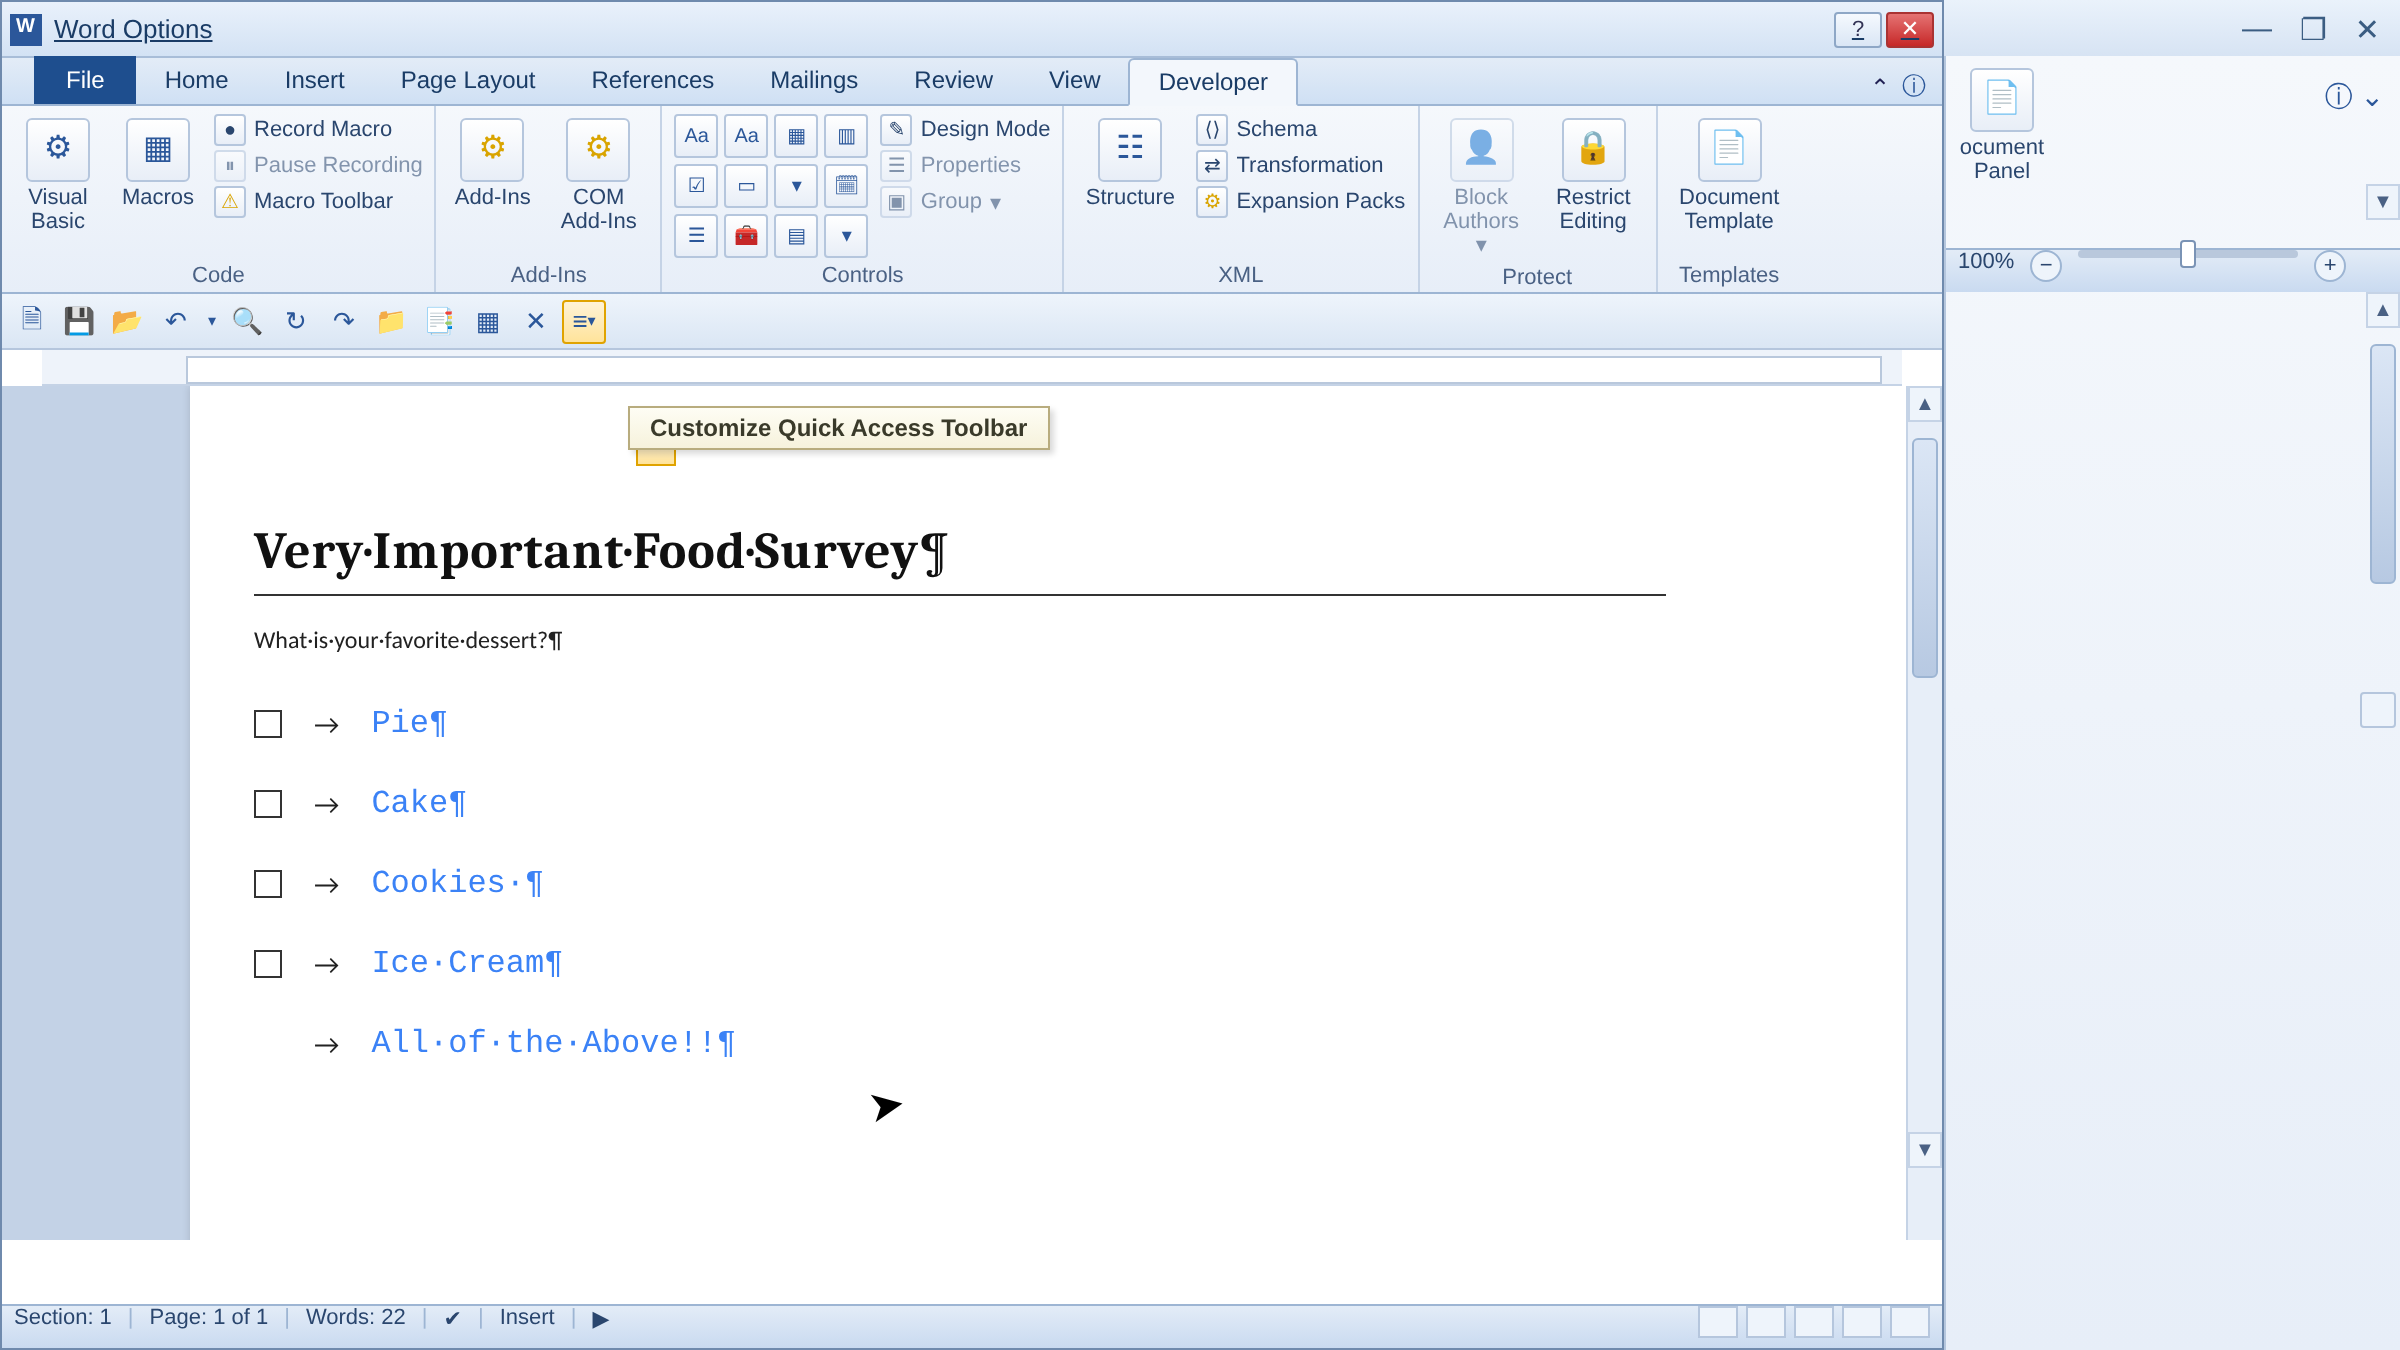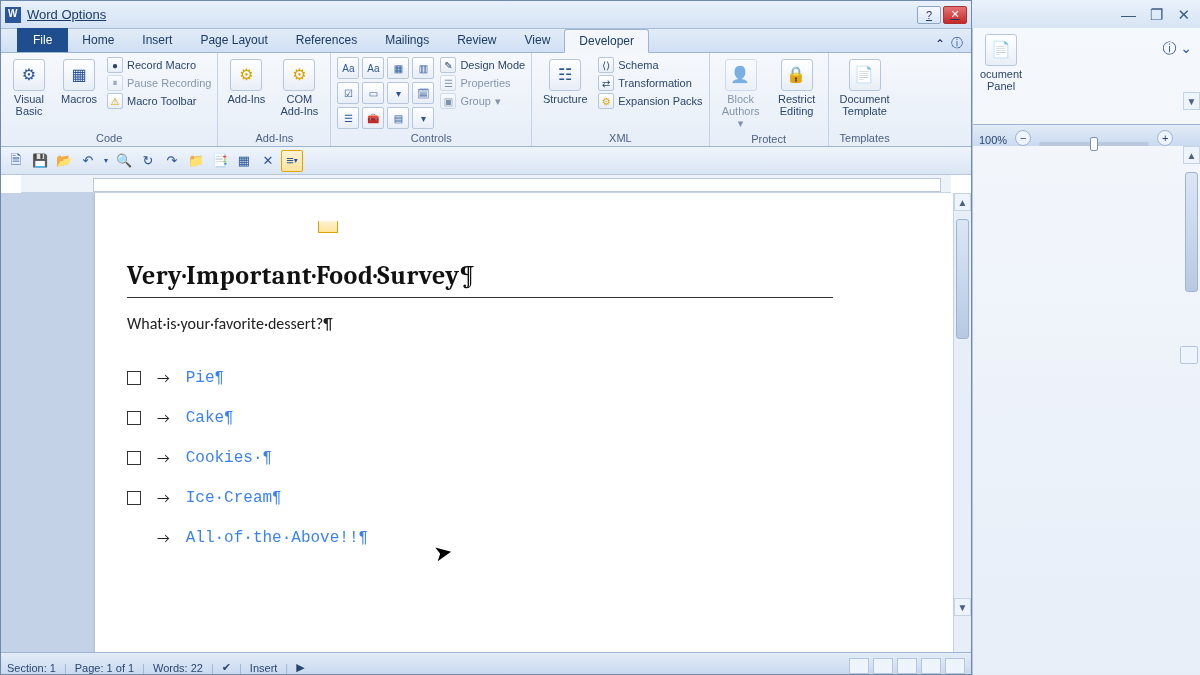--- a/index.html
+++ b/index.html
@@ -129,29 +129,29 @@
   }
   .scroll-v .thumb{position:absolute;left:2px;right:2px;top:26px;height:120px;background:linear-gradient(#dbe6f5,#b7c9e2);border:1px solid #9db5d3;border-radius:3px;}
   .scroll-v .arr{position:absolute;left:0;right:0;height:18px;display:flex;align-items:center;justify-content:center;color:#4a6184;background:#eef4fb;border:1px solid #c5d3e6;font-size:10px;}
   .scroll-v .arr.top{top:0;} .scroll-v .arr.bot{bottom:36px;}
   
   .doc-title{
     font-family:"Cambria", Georgia, serif; font-size:26px;font-weight:bold;color:#111;
     border-bottom:1.5px solid #333;padding-bottom:6px;margin-bottom:16px;
     letter-spacing:.5px;
   }
-  .doc-q{font-family:"Calibri",sans-serif;font-size:16px;color:#222;margin-bottom:36px;}
+  .doc-q{font-family:"Calibri",sans-serif;font-size:12px;color:#222;margin-bottom:25px;}
   .opt{display:flex;align-items:center;gap:16px;font-family:"Calibri",sans-serif;font-size:16px;margin-bottom:22px;color:#222;}
   .cb{width:14px;height:14px;border:1.5px solid #333;display:inline-block;}
   .arrw{font-size:14px;}
   .pil{color:#3b82f6;font-family:Liberation Mono, monospace;}
   
   .statusbar{
     height:22px;background:linear-gradient(#e3ecf7,#c9daf0);border-top:1px solid #9db5d3;
-    display:flex;align-items:flex-end;font-size:11px;color:#2a466e;gap:8px;padding:0 6px;
+    display:flex;align-items:flex-start;font-size:11px;color:#2a466e;gap:8px;padding:0 6px;margin-top:32px;
   }
   .statusbar .sep{color:#9db5d3;}
   .status-right{margin-left:auto;display:flex;align-items:center;gap:4px;}
   .vbtn{width:20px;height:16px;border:1px solid #b5c6dd;background:#eef4fb;display:inline-block;}
   
   .right-pane{
     position:absolute;left:972px;top:28px;width:228px;height:647px;
     background:linear-gradient(#f5f8fc,#e7eef8);
     border-left:1px solid #b5c6dd;
   }
@@ -376,20 +376,21 @@
     <div class="qbtn">🔍</div>
     <div class="qbtn">↻</div>
     <div class="qbtn">↷</div>
     <div class="qbtn">📁</div>
     <div class="qbtn">📑</div>
     <div class="qbtn">▦</div>
     <div class="qbtn">✕</div>
     <div class="qbtn hl">≡<span style="font-size:8px;">▾</span></div>
   </div>
 
+  <div class="tooltip">Customize Quick Access Toolbar</div>
   <div class="tip-handle"></div>
 
   <div class="ruler"></div>
 
   <div class="docwrap">
     <div class="leftgutter"></div>
     <div class="page">
       <div class="doc-title">Very·Important·Food·Survey¶</div>
       <div class="doc-q">What·is·your·favorite·dessert?¶</div>
 

